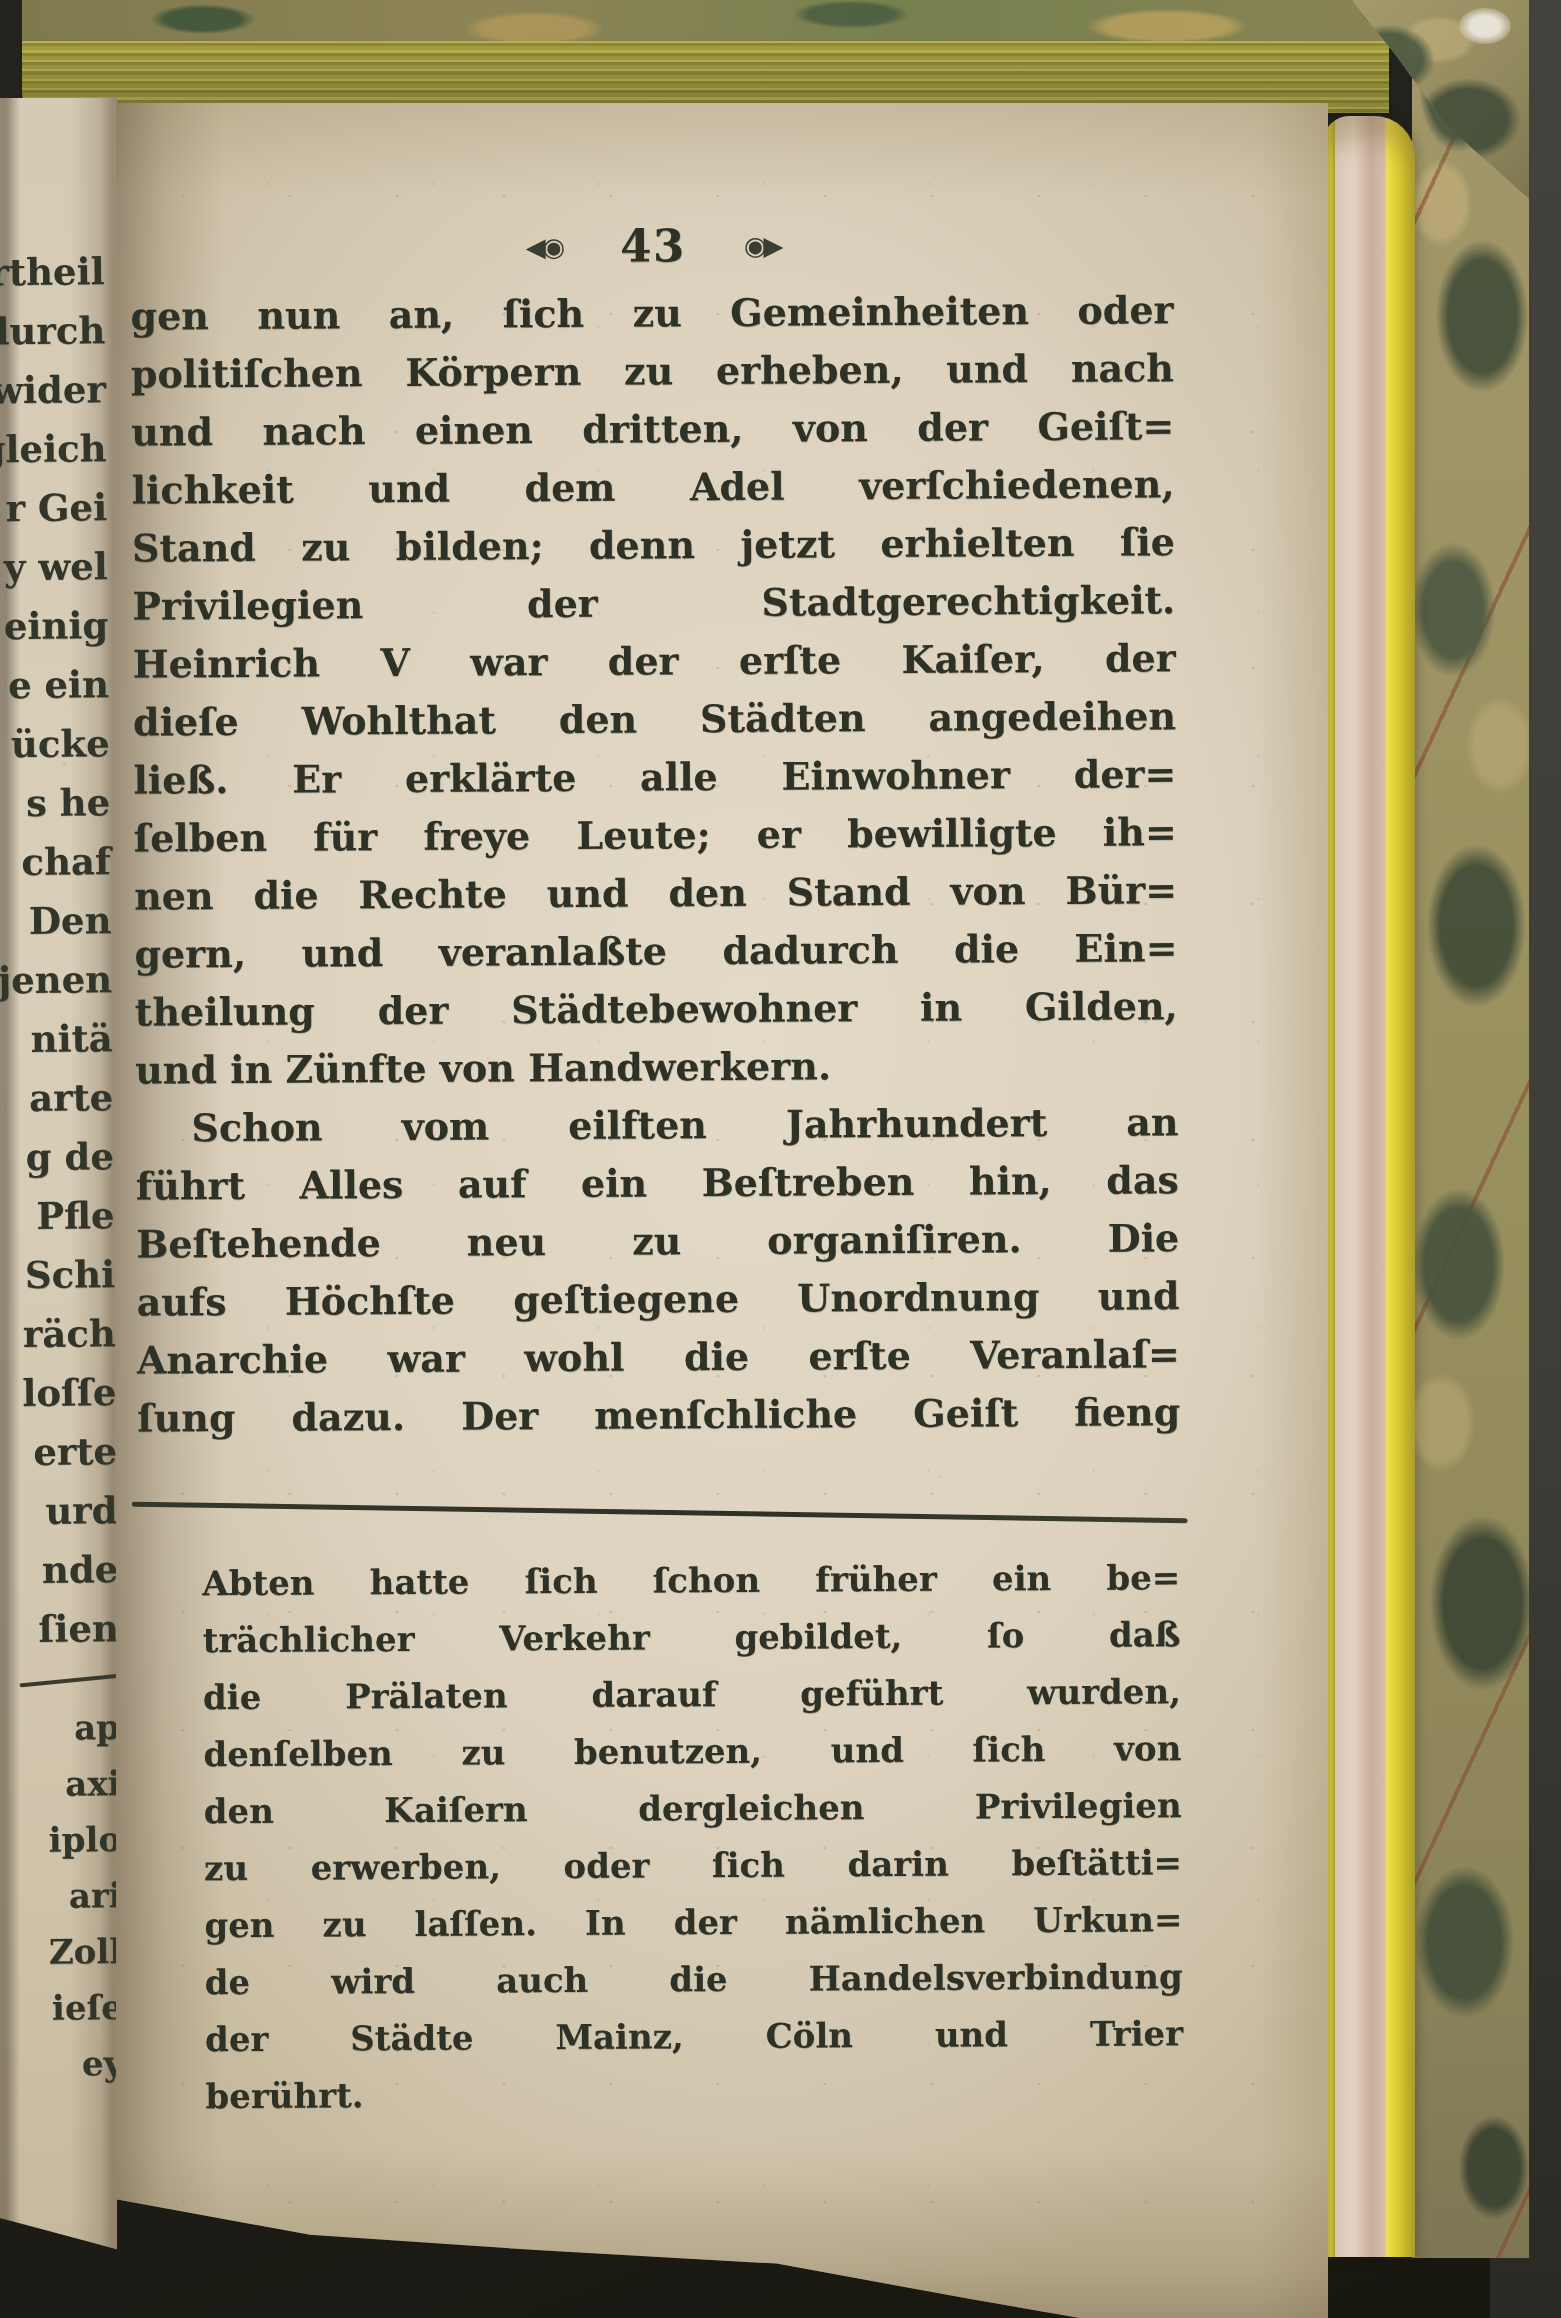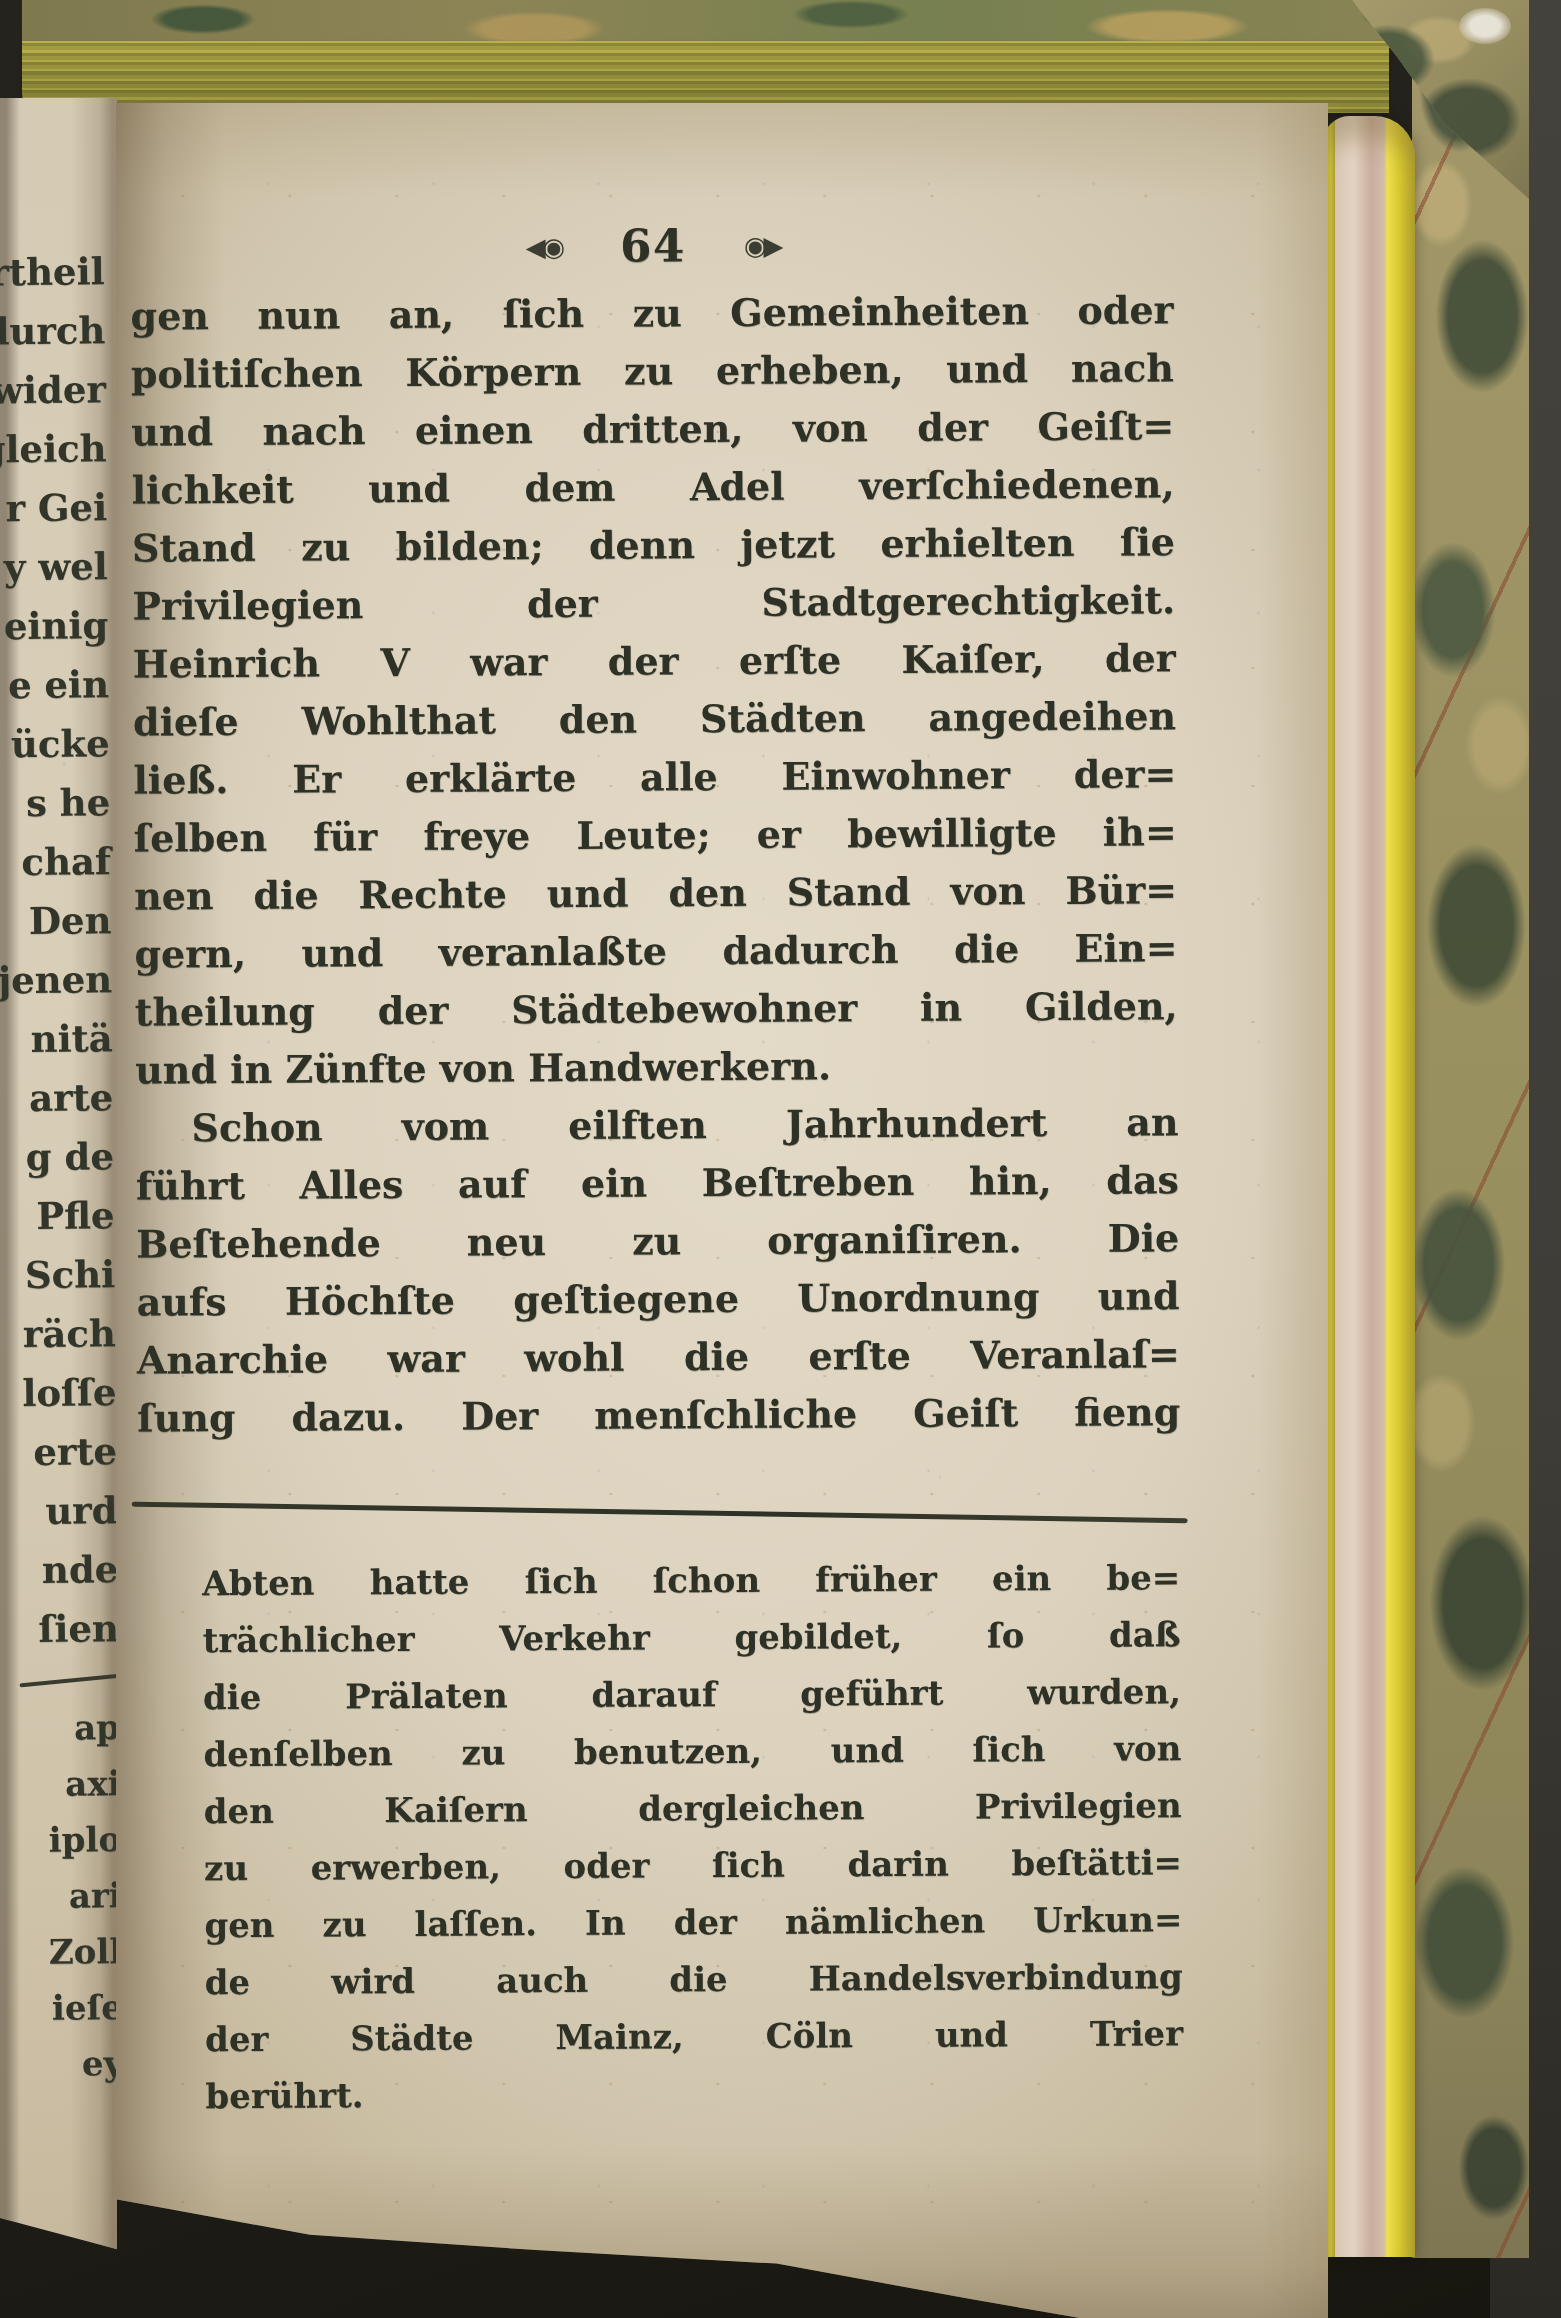--- a/index.html
+++ b/index.html
@@ -160,21 +160,21 @@
       <span class="frag small">ey</span>
     </div>
   </div>
 
   <div class="main-page">
     <div class="bg-speckle"></div>
     <div class="text-layer">
 
       <div class="page-header">
         <span class="orn">◀◉</span>
-        <span class="pagenum">64</span>
+        <span class="pagenum">43</span>
         <span class="orn">◉▶</span>
       </div>
 
       <div class="body-text">
         <div class="bline">gen nun an, ſich zu Gemeinheiten oder</div>
         <div class="bline">politiſchen Körpern zu erheben, und nach</div>
         <div class="bline">und nach einen dritten, von der Geiſt=</div>
         <div class="bline">lichkeit und dem Adel verſchiedenen,</div>
         <div class="bline">Stand zu bilden; denn jetzt erhielten ſie</div>
         <div class="bline">Privilegien der Stadtgerechtigkeit.</div>

